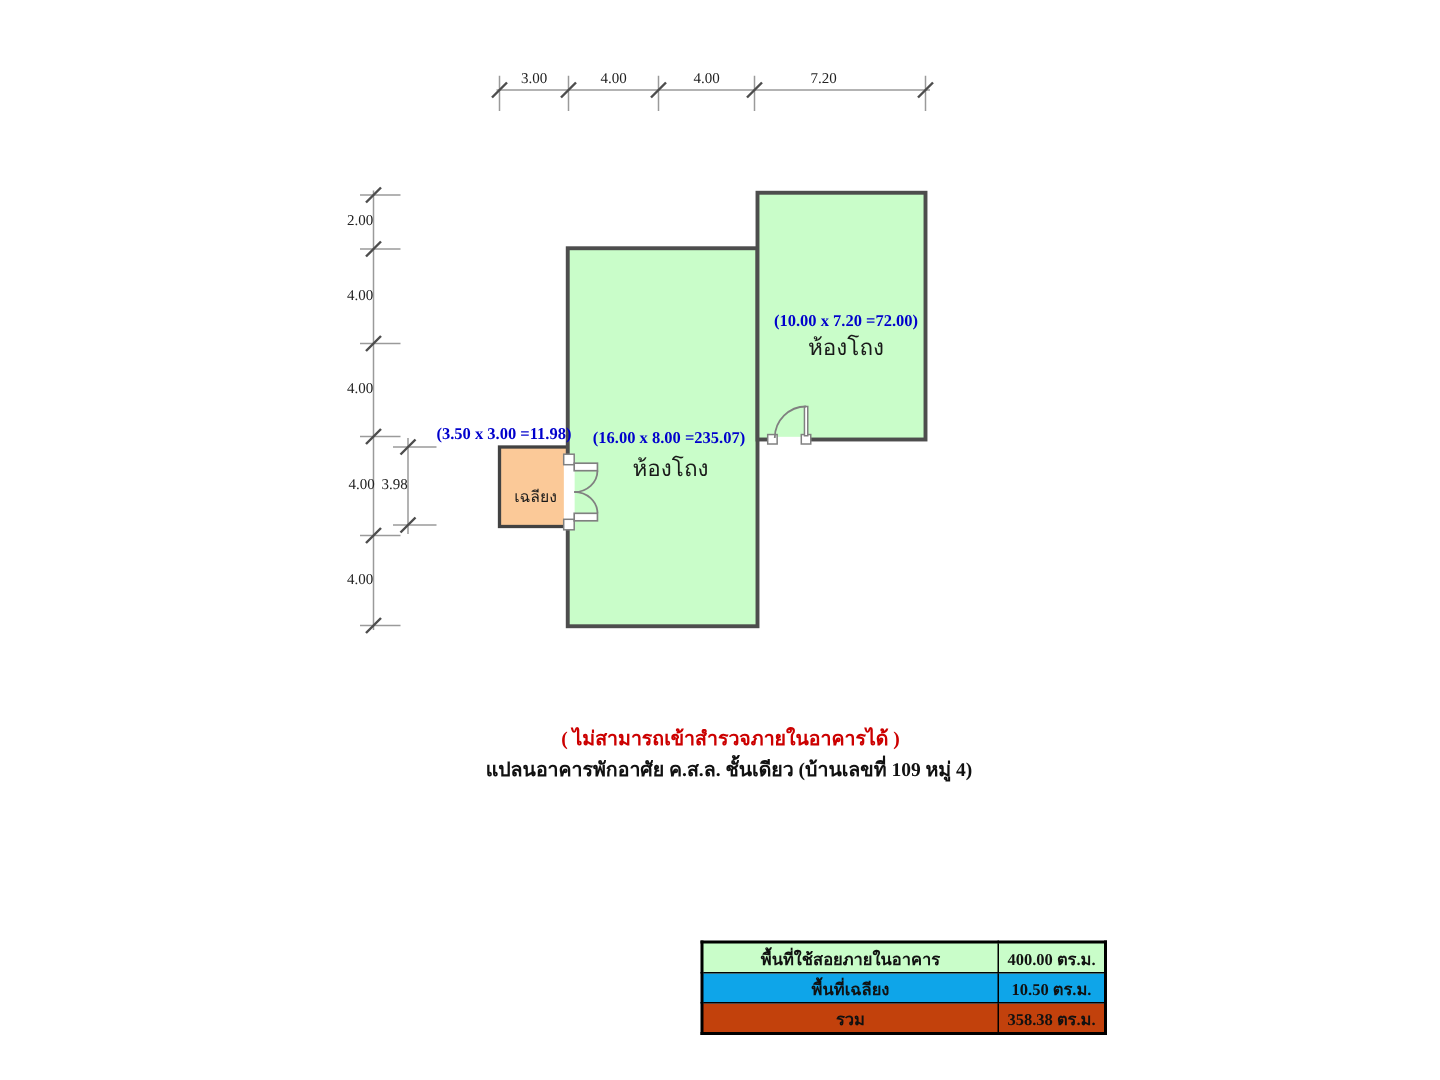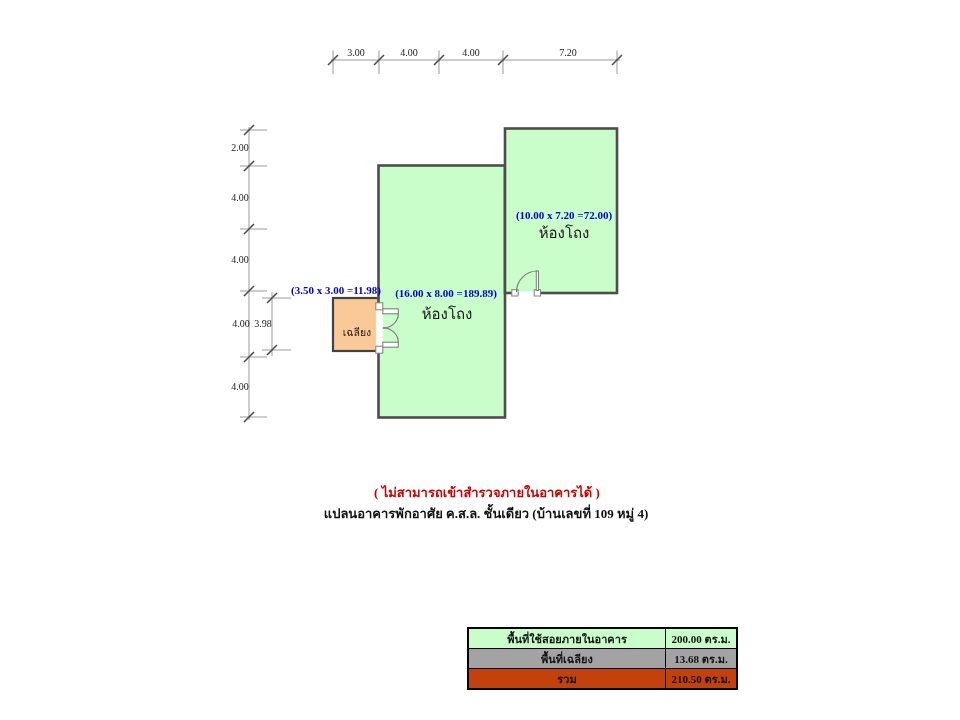--- a/index.html
+++ b/index.html
@@ -95,49 +95,49 @@
       <rect x="511.8" y="289.7" width="6.3" height="6.3" fill="#ffffff" stroke="#808080" stroke-width="1"></rect>
       <rect x="534.2" y="289.7" width="6.3" height="6.3" fill="#ffffff" stroke="#808080" stroke-width="1"></rect>
       <rect x="536.3" y="271" width="2.2" height="19.5" fill="#ffffff" stroke="#808080" stroke-width="1"></rect>
       <path d="M 516.5 292 A 20.9 21 0 0 1 537.4 271" fill="none" stroke="#808080" stroke-width="1.2"></path>
     </g>
   </svg>
 
   <div class="lbl" style="left:356px;top:53px">3.00</div>
   <div class="lbl" style="left:409px;top:53px">4.00</div>
   <div class="lbl" style="left:471px;top:53px">4.00</div>
-  <div class="lbl" style="left:568px;top:53px">7.20</div>
+  <div class="lbl" style="left:549px;top:53px">7.20</div>
 
   <div class="lbl" style="left:240px;top:148px">2.00</div>
   <div class="lbl" style="left:240px;top:198px">4.00</div>
   <div class="lbl" style="left:240px;top:260px">4.00</div>
   <div class="lbl" style="left:241px;top:324px">4.00</div>
   <div class="lbl" style="left:240px;top:387px">4.00</div>
   <div class="lbl" style="left:263px;top:324px">3.98</div>
 
   <div class="lbl dim-blue" style="left: 336px; top: 290px; color: rgb(0, 0, 204);">(3.50 x 3.00 =11.98)</div>
-  <div class="lbl dim-blue" style="left: 446px; top: 293px; color: rgb(0, 0, 204);">(16.00 x 8.00 =189.89)</div>
+  <div class="lbl dim-blue" style="left: 446px; top: 293px; color: rgb(0, 0, 204);">(16.00 x 8.00 =235.07)</div>
   <div class="lbl room-name" style="left:447px;top:314px">ห้องโถง</div>
   <div class="lbl dim-blue" style="left: 564px; top: 215px; color: rgb(0, 0, 204);">(10.00 x 7.20 =72.00)</div>
   <div class="lbl room-name" style="left:564px;top:233px">ห้องโถง</div>
   <div class="lbl porch-name" style="left:357px;top:333px">เฉลียง</div>
 
   <div class="lbl caption1" style="left:486px;top:473px">แปลนอาคารพักอาศัย ค.ส.ล. ชั้นเดียว (บ้านเลขที่ 109 หมู่ 4)</div>
   <div class="lbl caption2" style="left: 487px; top: 492px; color: rgb(204, 0, 0);">( ไม่สามารถเข้าสำรวจภายในอาคารได้ )</div>
 
   <table class="area-table">
     <tbody>
         <tr style="background: rgb(201, 253, 201);">
       <td class="c1">พื้นที่ใช้สอยภายในอาคาร</td>
-      <td class="c2">200.00 ตร.ม.</td>
+      <td class="c2">400.00 ตร.ม.</td>
     </tr>
-    <tr style="background: #a3a3a3;">
+    <tr style="background: #0ea5e9;">
       <td class="c1">พื้นที่เฉลียง</td>
-      <td class="c2">13.68 ตร.ม.</td>
+      <td class="c2">10.50 ตร.ม.</td>
     </tr>
     <tr style="background: #c2410c;">
       <td class="c1">รวม</td>
-      <td class="c2">210.50 ตร.ม.</td>
+      <td class="c2">358.38 ตร.ม.</td>
     </tr>
   </tbody>
     </table>
 
 </div>
 
 </body></html>

